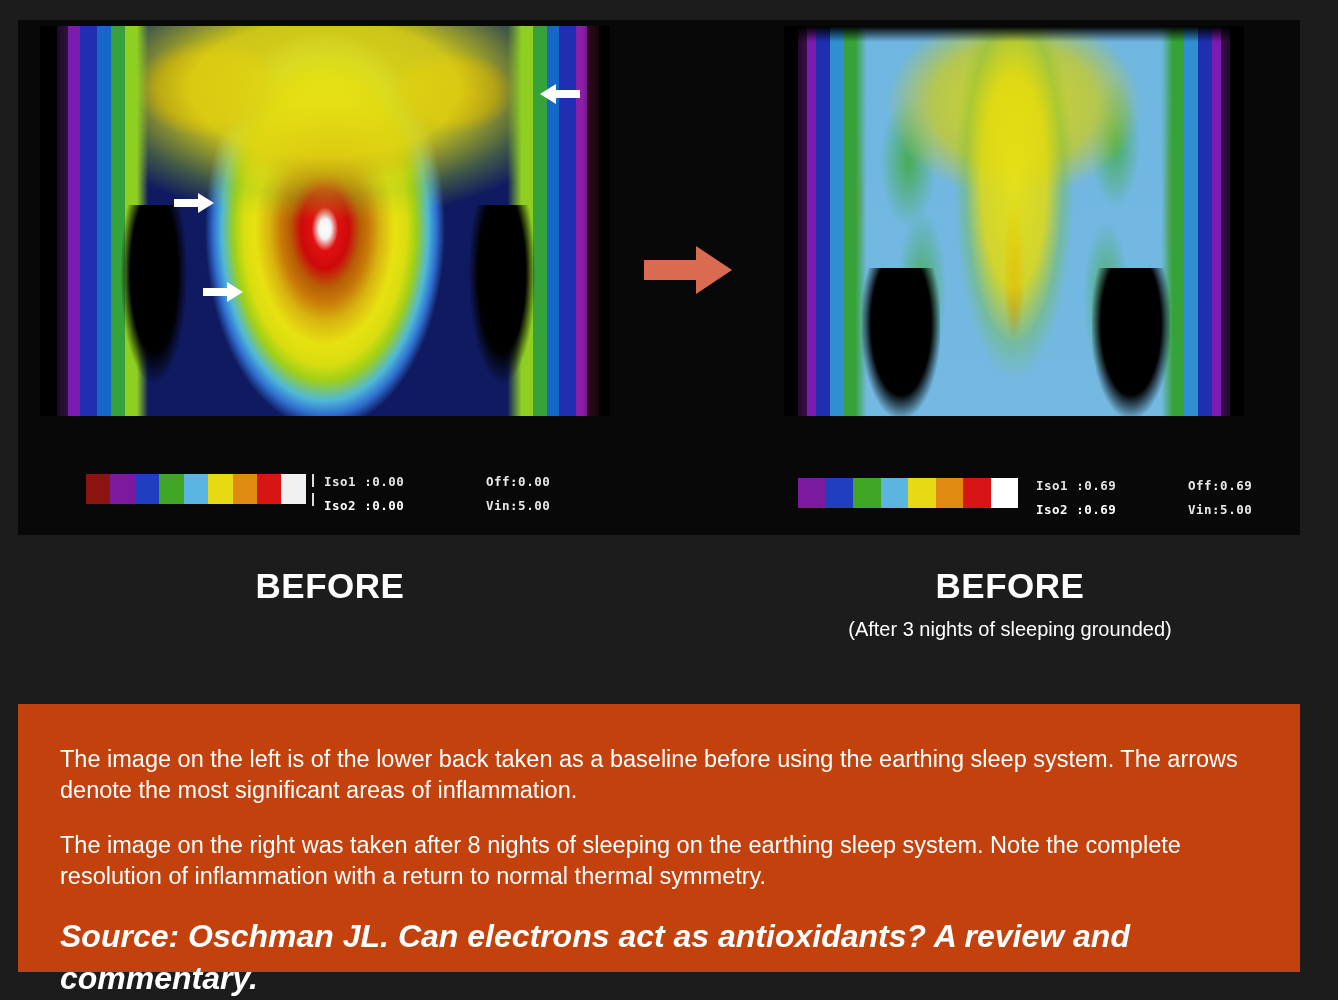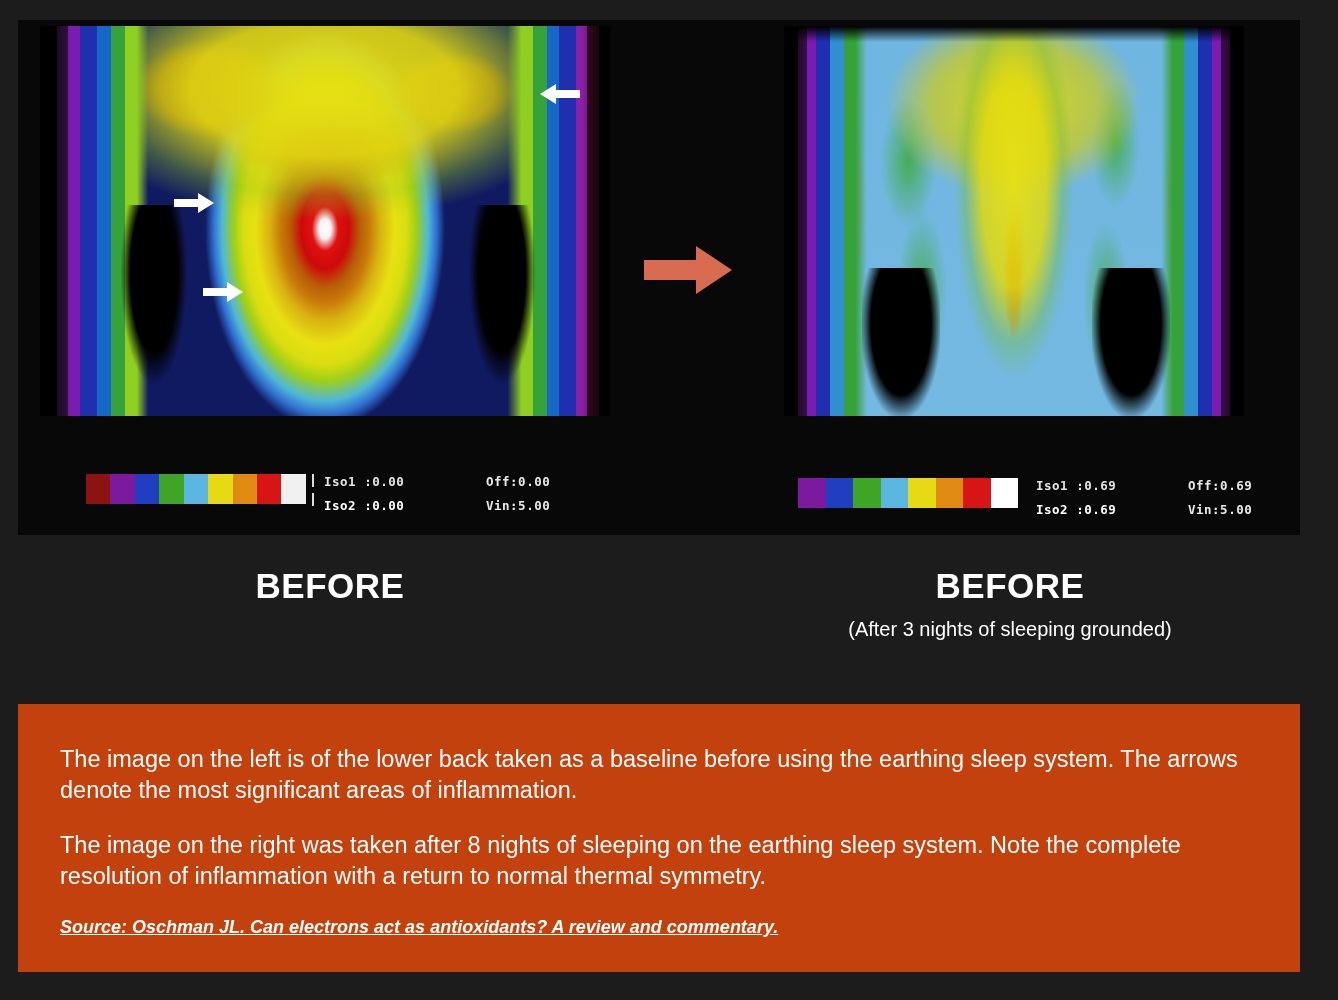--- a/index.html
+++ b/index.html
@@ -154,22 +154,22 @@
     width:1282px; height:268px;
     background:#c2410c;
     padding:40px 42px 0 42px;
     margin-top:36px;
   }
   .para {
     color:#ffffff; font-size:23.5px; line-height:1.32;
     margin-bottom:24px;
   }
   .source {
-    color:#ffffff; font-size:18px; font-weight:bold; font-style:italic;
-    line-height:1.3; margin-top:8px;text-decoration:underline;
+    color:#ffffff; font-size:32px; font-weight:bold; font-style:italic;
+    line-height:1.3; margin-top:8px;
   }
 </style>
 </head>
 <body>
 
 <div class="page">
 
   <div class="imgpanel">
     <div class="thermal-stage">
 

